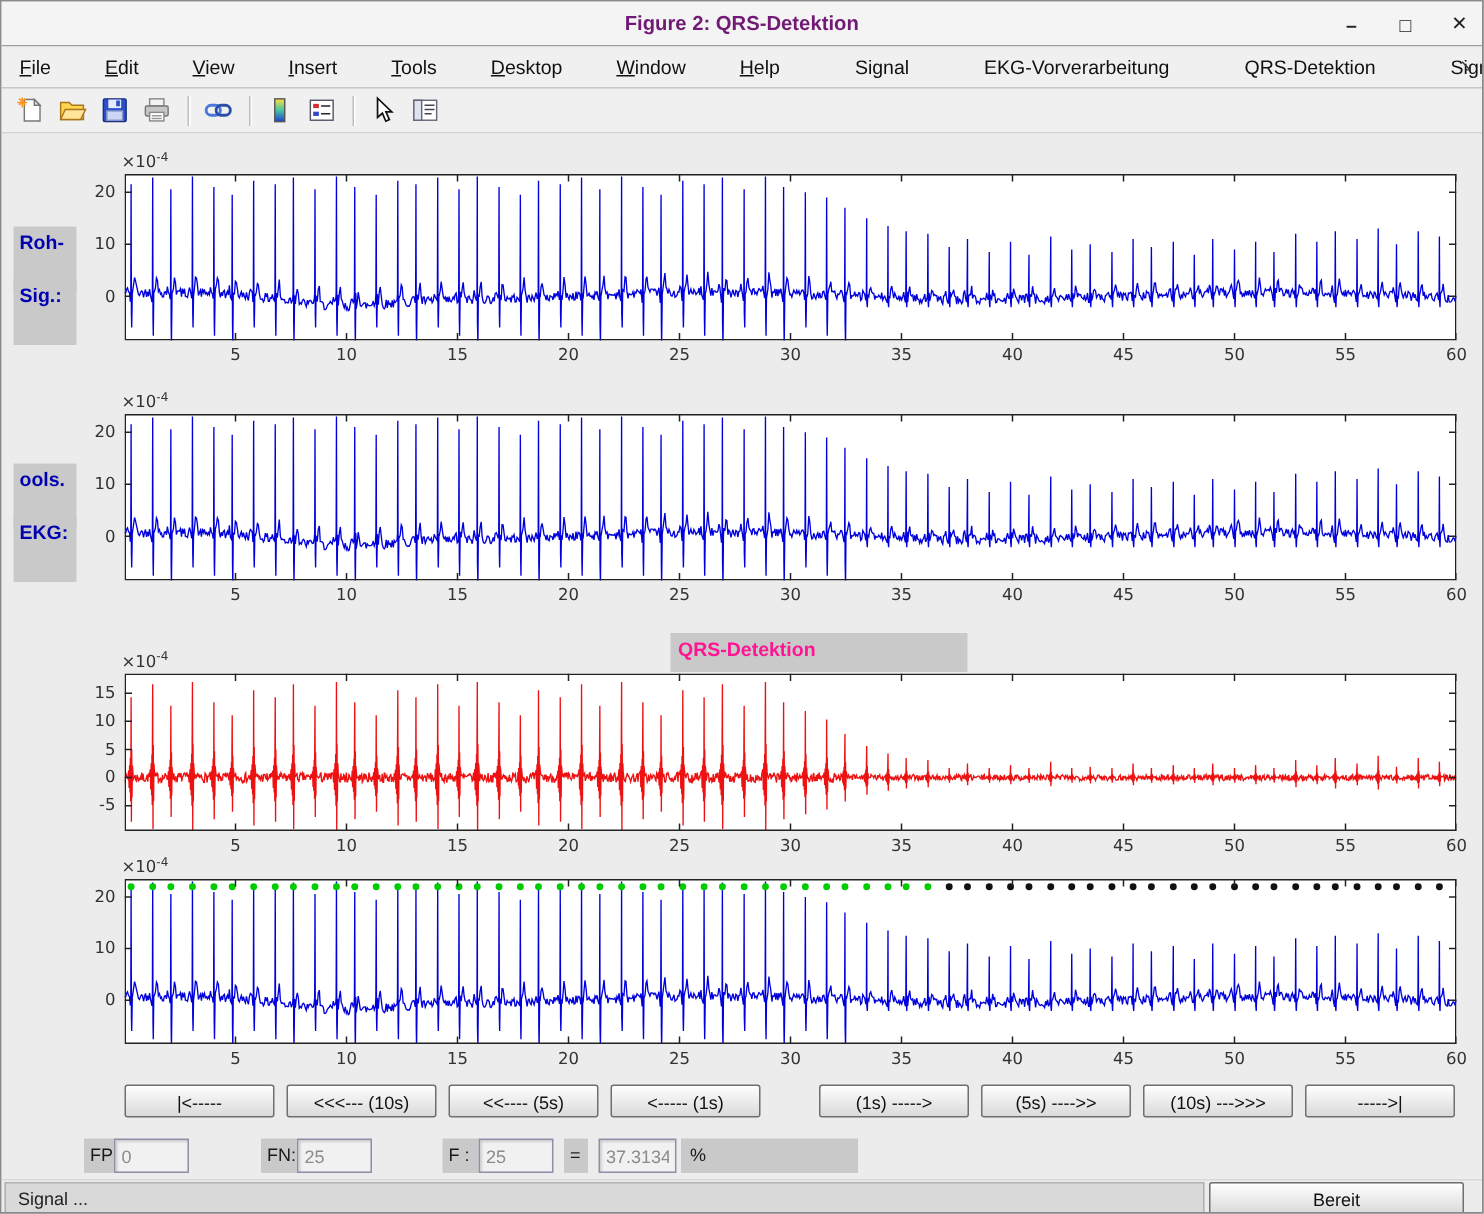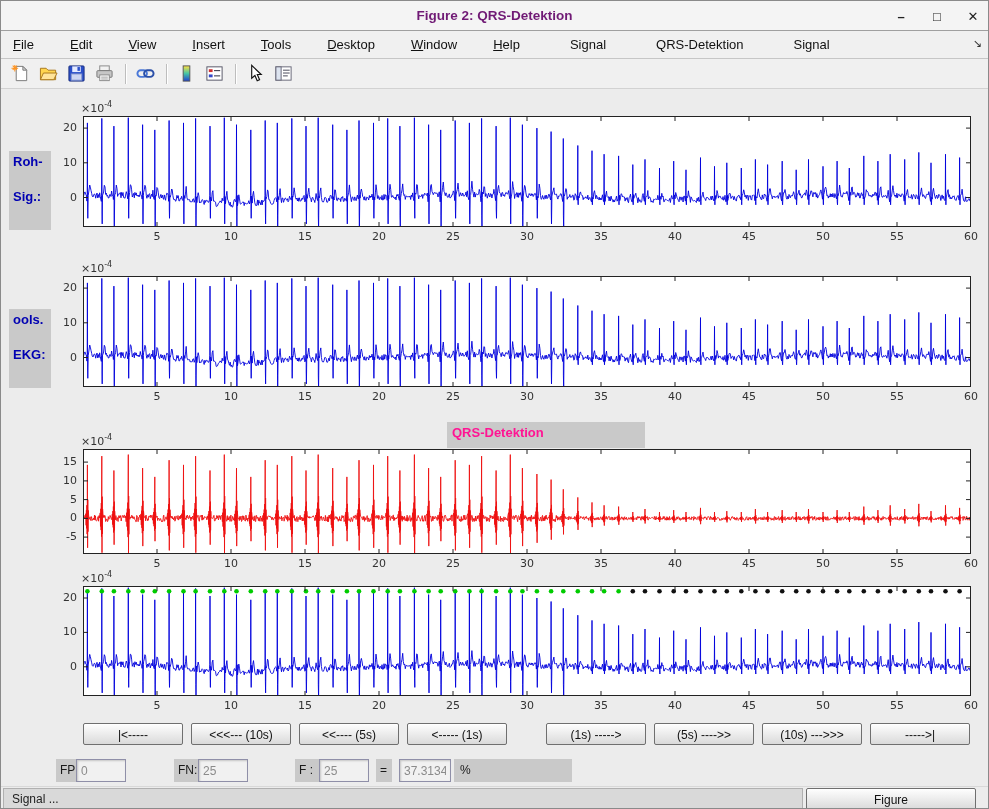--- a/index.html
+++ b/index.html
@@ -87,20 +87,21 @@
   <div class="menubar" id="menubar">
       <div class="menu-item"><u>F</u>ile</div>
       <div class="menu-item"><u>E</u>dit</div>
       <div class="menu-item"><u>V</u>iew</div>
       <div class="menu-item"><u>I</u>nsert</div>
       <div class="menu-item"><u>T</u>ools</div>
       <div class="menu-item"><u>D</u>esktop</div>
       <div class="menu-item"><u>W</u>indow</div>
       <div class="menu-item"><u>H</u>elp</div>
       <div class="menu-item custom">Signal</div>
+      <div class="menu-item custom">EKG-Vorverarbeitung</div>
       <div class="menu-item custom">QRS-Detektion</div>
       <div class="menu-item custom">Signal</div>
       <div class="menu-overflow">↘</div>
     </div>
 
   <div class="toolbar" id="toolbar">
       <div class="tool-btn">
         <svg viewBox="0 0 20 20">
           <path d="M5.5 2.5h7l4 4v11h-11z" fill="#fff" stroke="#777"></path>
           <path d="M12.5 2.5l4 4h-4z" fill="#ddd" stroke="#777"></path>
@@ -485,16 +486,16 @@
       <input class="fld-input" value="25" style="left: 318px; top: 670px; width: 50px;">
       <div class="fld-label" style="left: 375px; top: 670px; min-width: 16px;">=</div>
       <input class="fld-input" value="37.3134" style="left: 398px; top: 670px; width: 52px;">
       <div class="pct-box" style="left: 453px; top: 670px; width: 118px;">%</div>
     </div>
 
   <div class="statusbar">
     <div class="status-panel">
       <span>Signal ...</span>
     </div>
-    <button class="close-btn">Figure</button>
+    <button class="close-btn">Bereit</button>
   </div>
 
 </div>
 
 </body></html>

